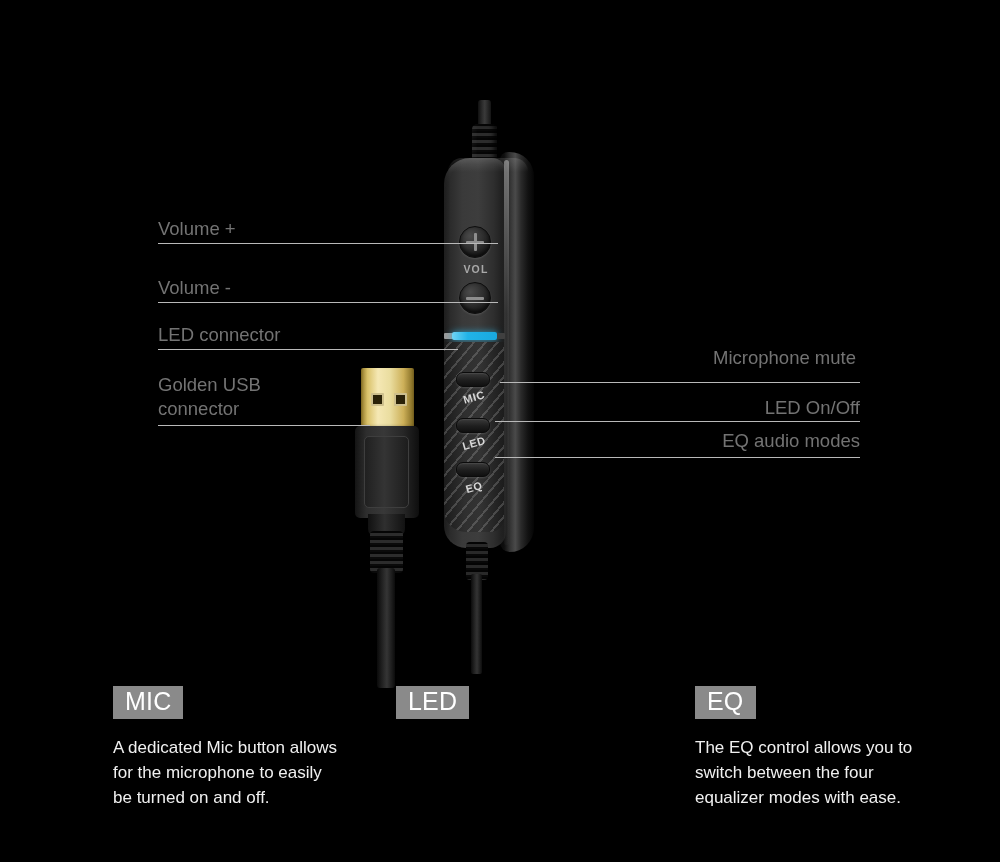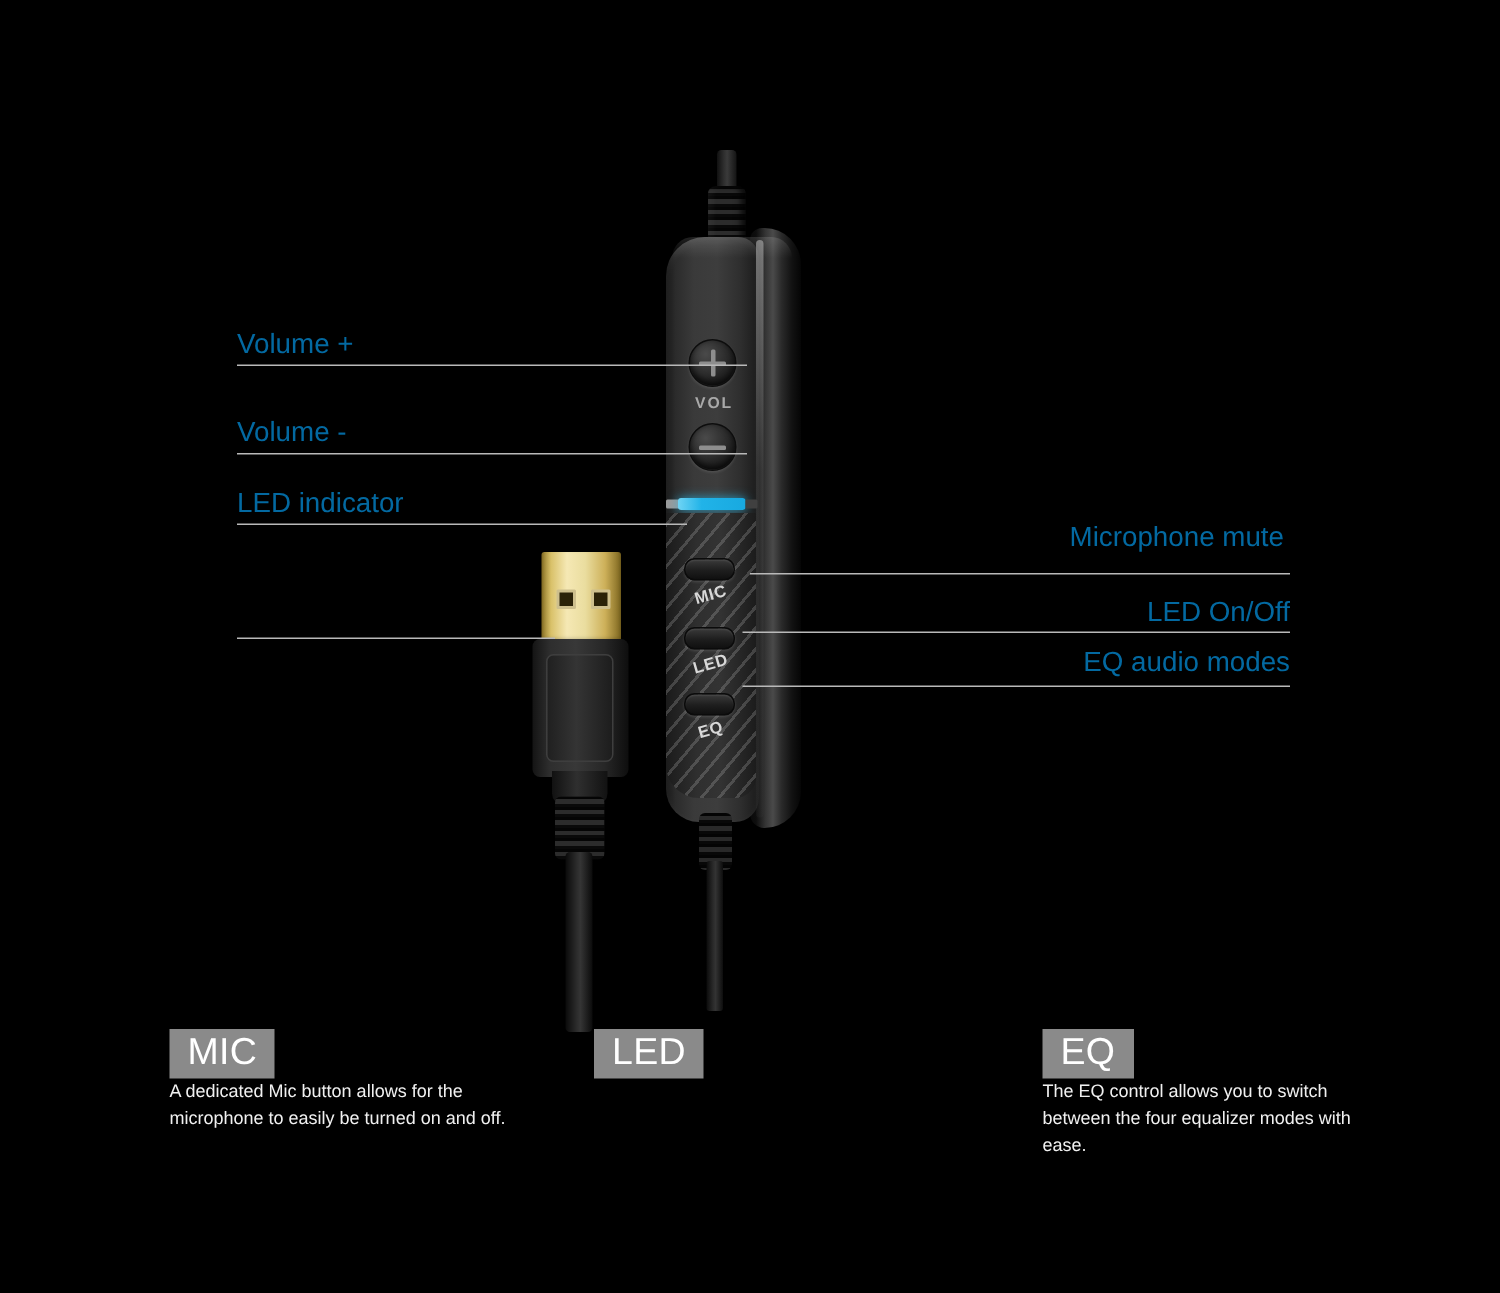--- a/index.html
+++ b/index.html
@@ -23,21 +23,21 @@
     text-align: center;
     color: #ffffff;
     font-size: 35px;
     font-weight: bold;
     letter-spacing: -0.3px;
   }
 
   
   .callout-label {
     position: absolute;
-    color: #0369a1;
+    color: #737373;
     font-size: 18.5px;
     white-space: nowrap;
     line-height: 1.28;
   }
   .callout-label.right { text-align: right; }
   .leader {
     position: absolute;
     height: 1px;
     background: #b9b9b9;
   }
@@ -301,22 +301,23 @@
   .feature-badge {
     display: inline-block;
     background: #8a8a8a;
     color: #ffffff;
     font-size: 25px;
     padding: 1px 12px 3px 12px;
     line-height: 1.16;
     letter-spacing: 0.2px;
   }
   .feature-desc {
+    margin-top: 16px;
     color: #f0f0f0;
-    font-size: 12px;
+    font-size: 17px;
     line-height: 1.48;
     width: 230px;
   }
 </style>
 </head>
 <body>
 
 <div id="stage">
 
 
@@ -367,23 +368,27 @@
     <div class="usb-strain"></div>
     <div class="usb-cable"></div>
   </div>
 
   <div class="callout-label" style="left:158px; top:217px;">Volume +</div>
   <div class="leader" style="left:158px; top:243px; width:340px;"></div>
 
   <div class="callout-label" style="left:158px; top:276px;">Volume -</div>
   <div class="leader" style="left:158px; top:302px; width:340px;"></div>
 
-  <div class="callout-label" style="left:158px; top:323px;">LED indicator</div>
+  <div class="callout-label" style="left:158px; top:323px;">LED connector</div>
   <div class="leader" style="left:158px; top:349px; width:300px;"></div>
 
+  <div class="callout-label" style="left:158px; top:373px; line-height:1.30;">
+    <span>Golden USB</span><br>
+    <span>connector</span>
+  </div>
   <div class="leader" style="left:158px; top:425px; width:212px;"></div>
 
   <div class="callout-label right" style="right:144px; top:346px;">Microphone mute</div>
   <div class="leader" style="left:500px; top:382px; width:360px;"></div>
 
   <div class="callout-label right" style="right:140px; top:396px;">LED On/Off</div>
   <div class="leader" style="left:495px; top:421px; width:365px;"></div>
 
   <div class="callout-label right" style="right:140px; top:429px;">EQ audio modes</div>
   <div class="leader" style="left:495px; top:457px; width:365px;"></div>

